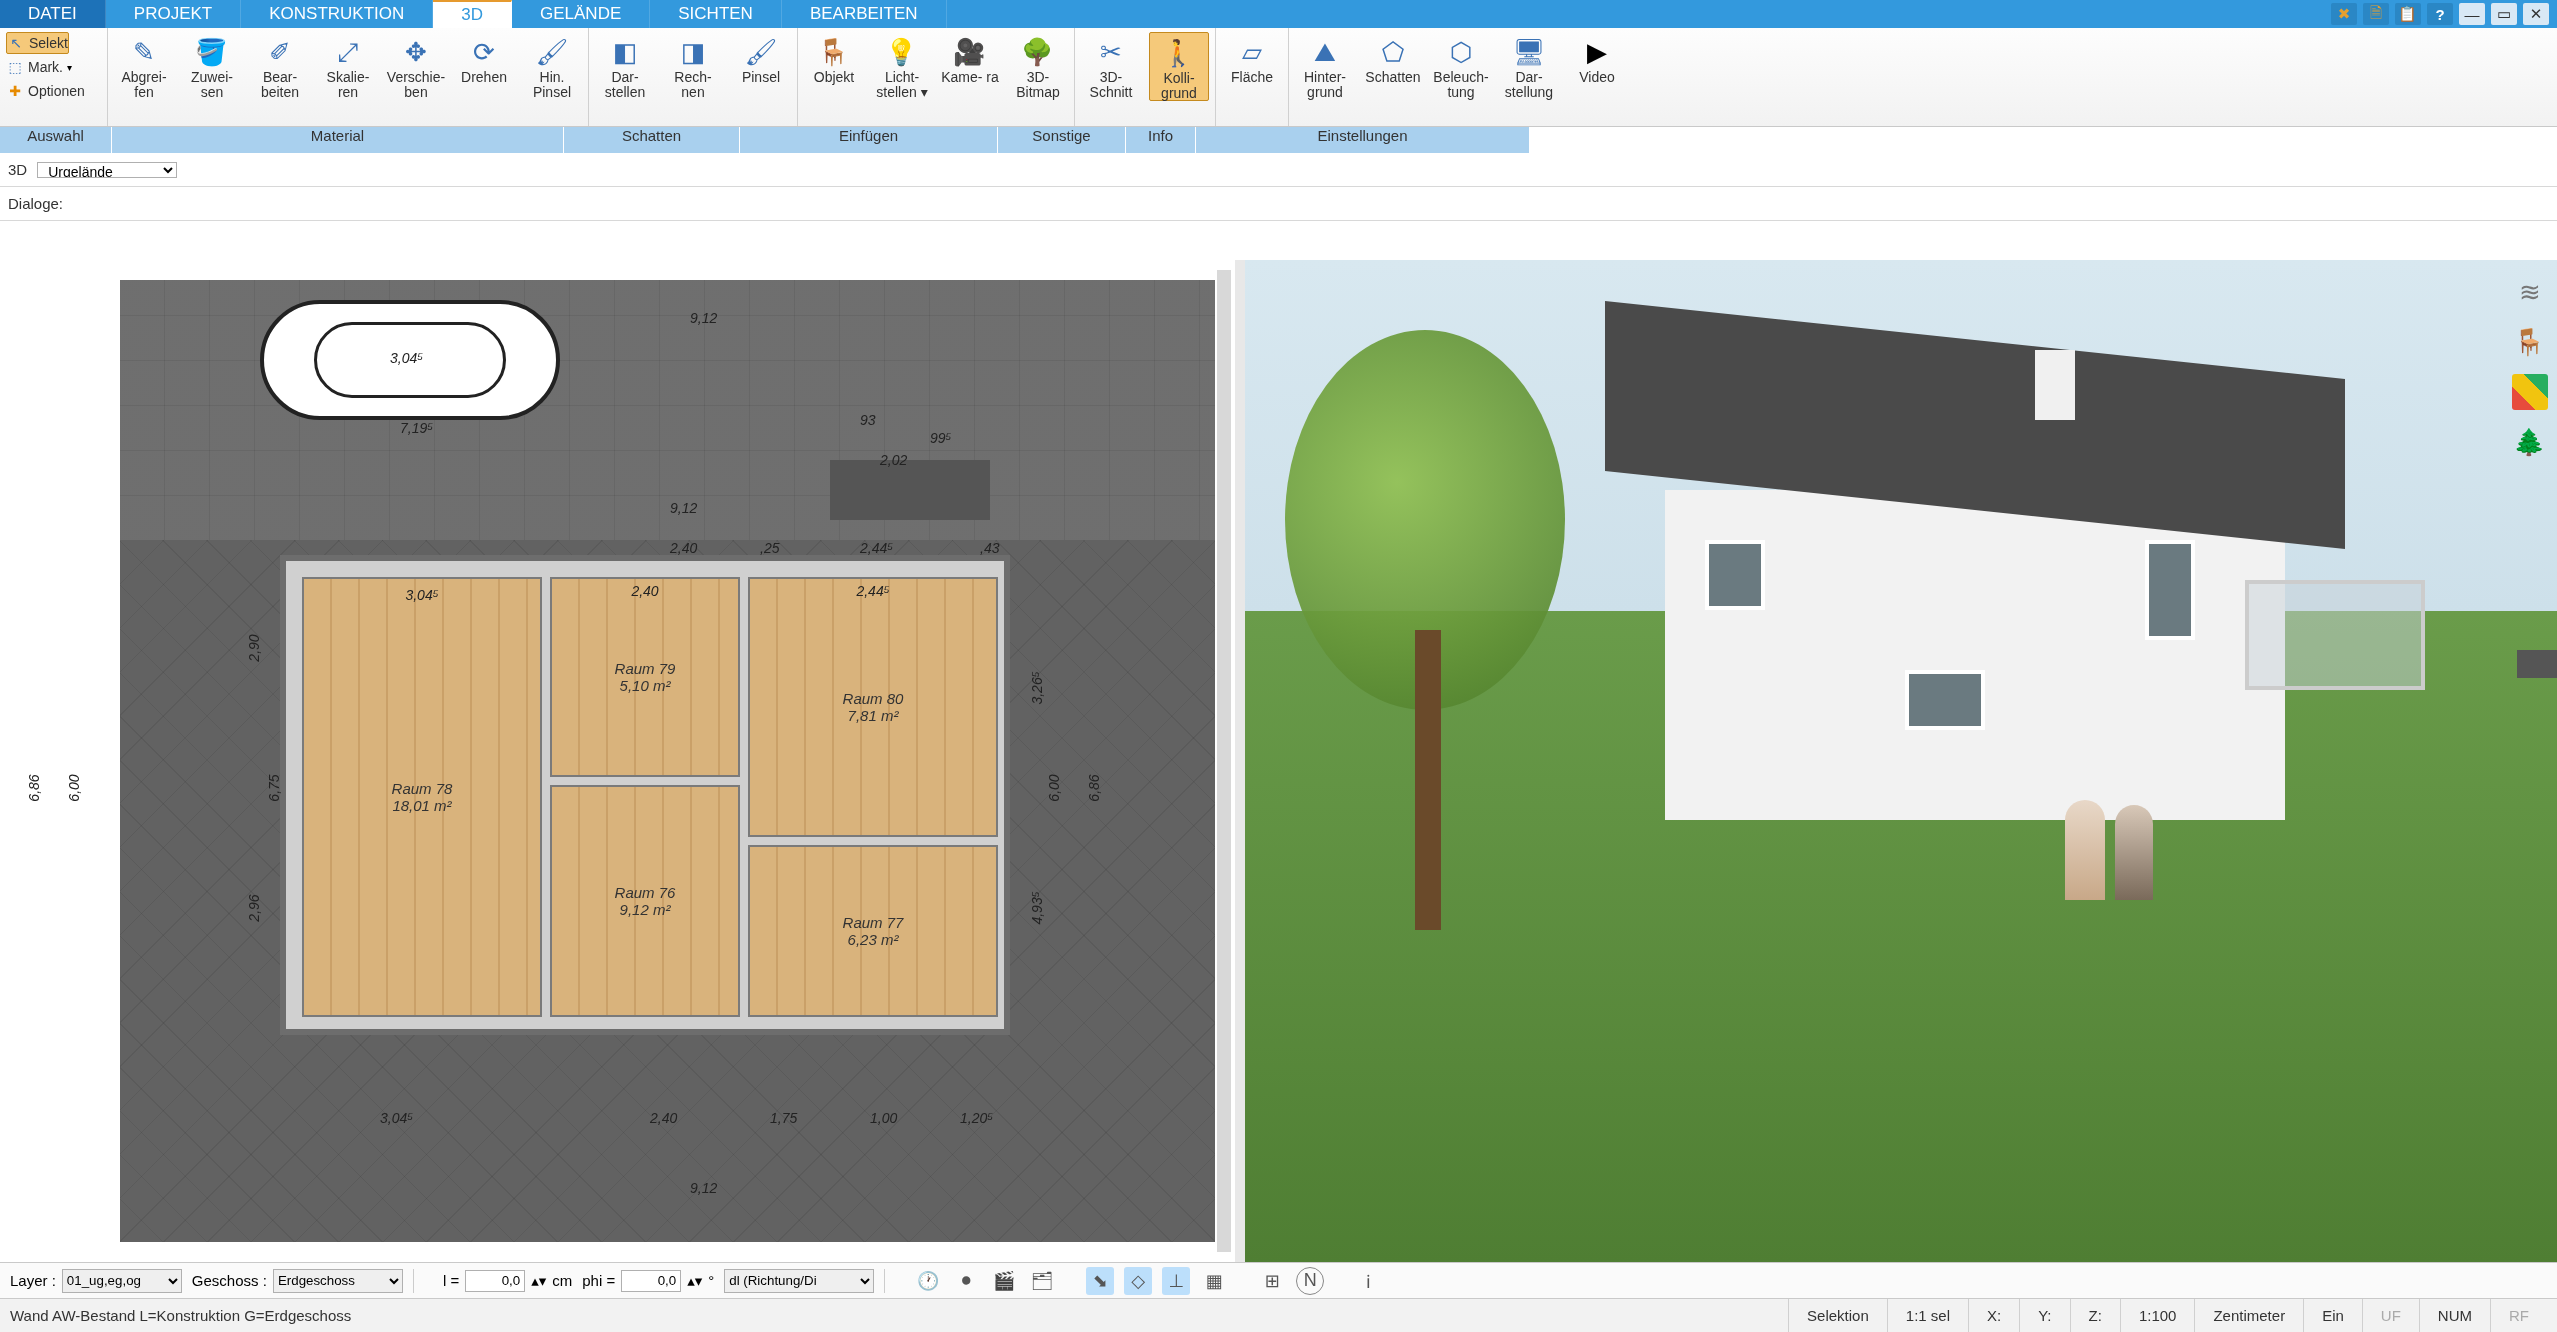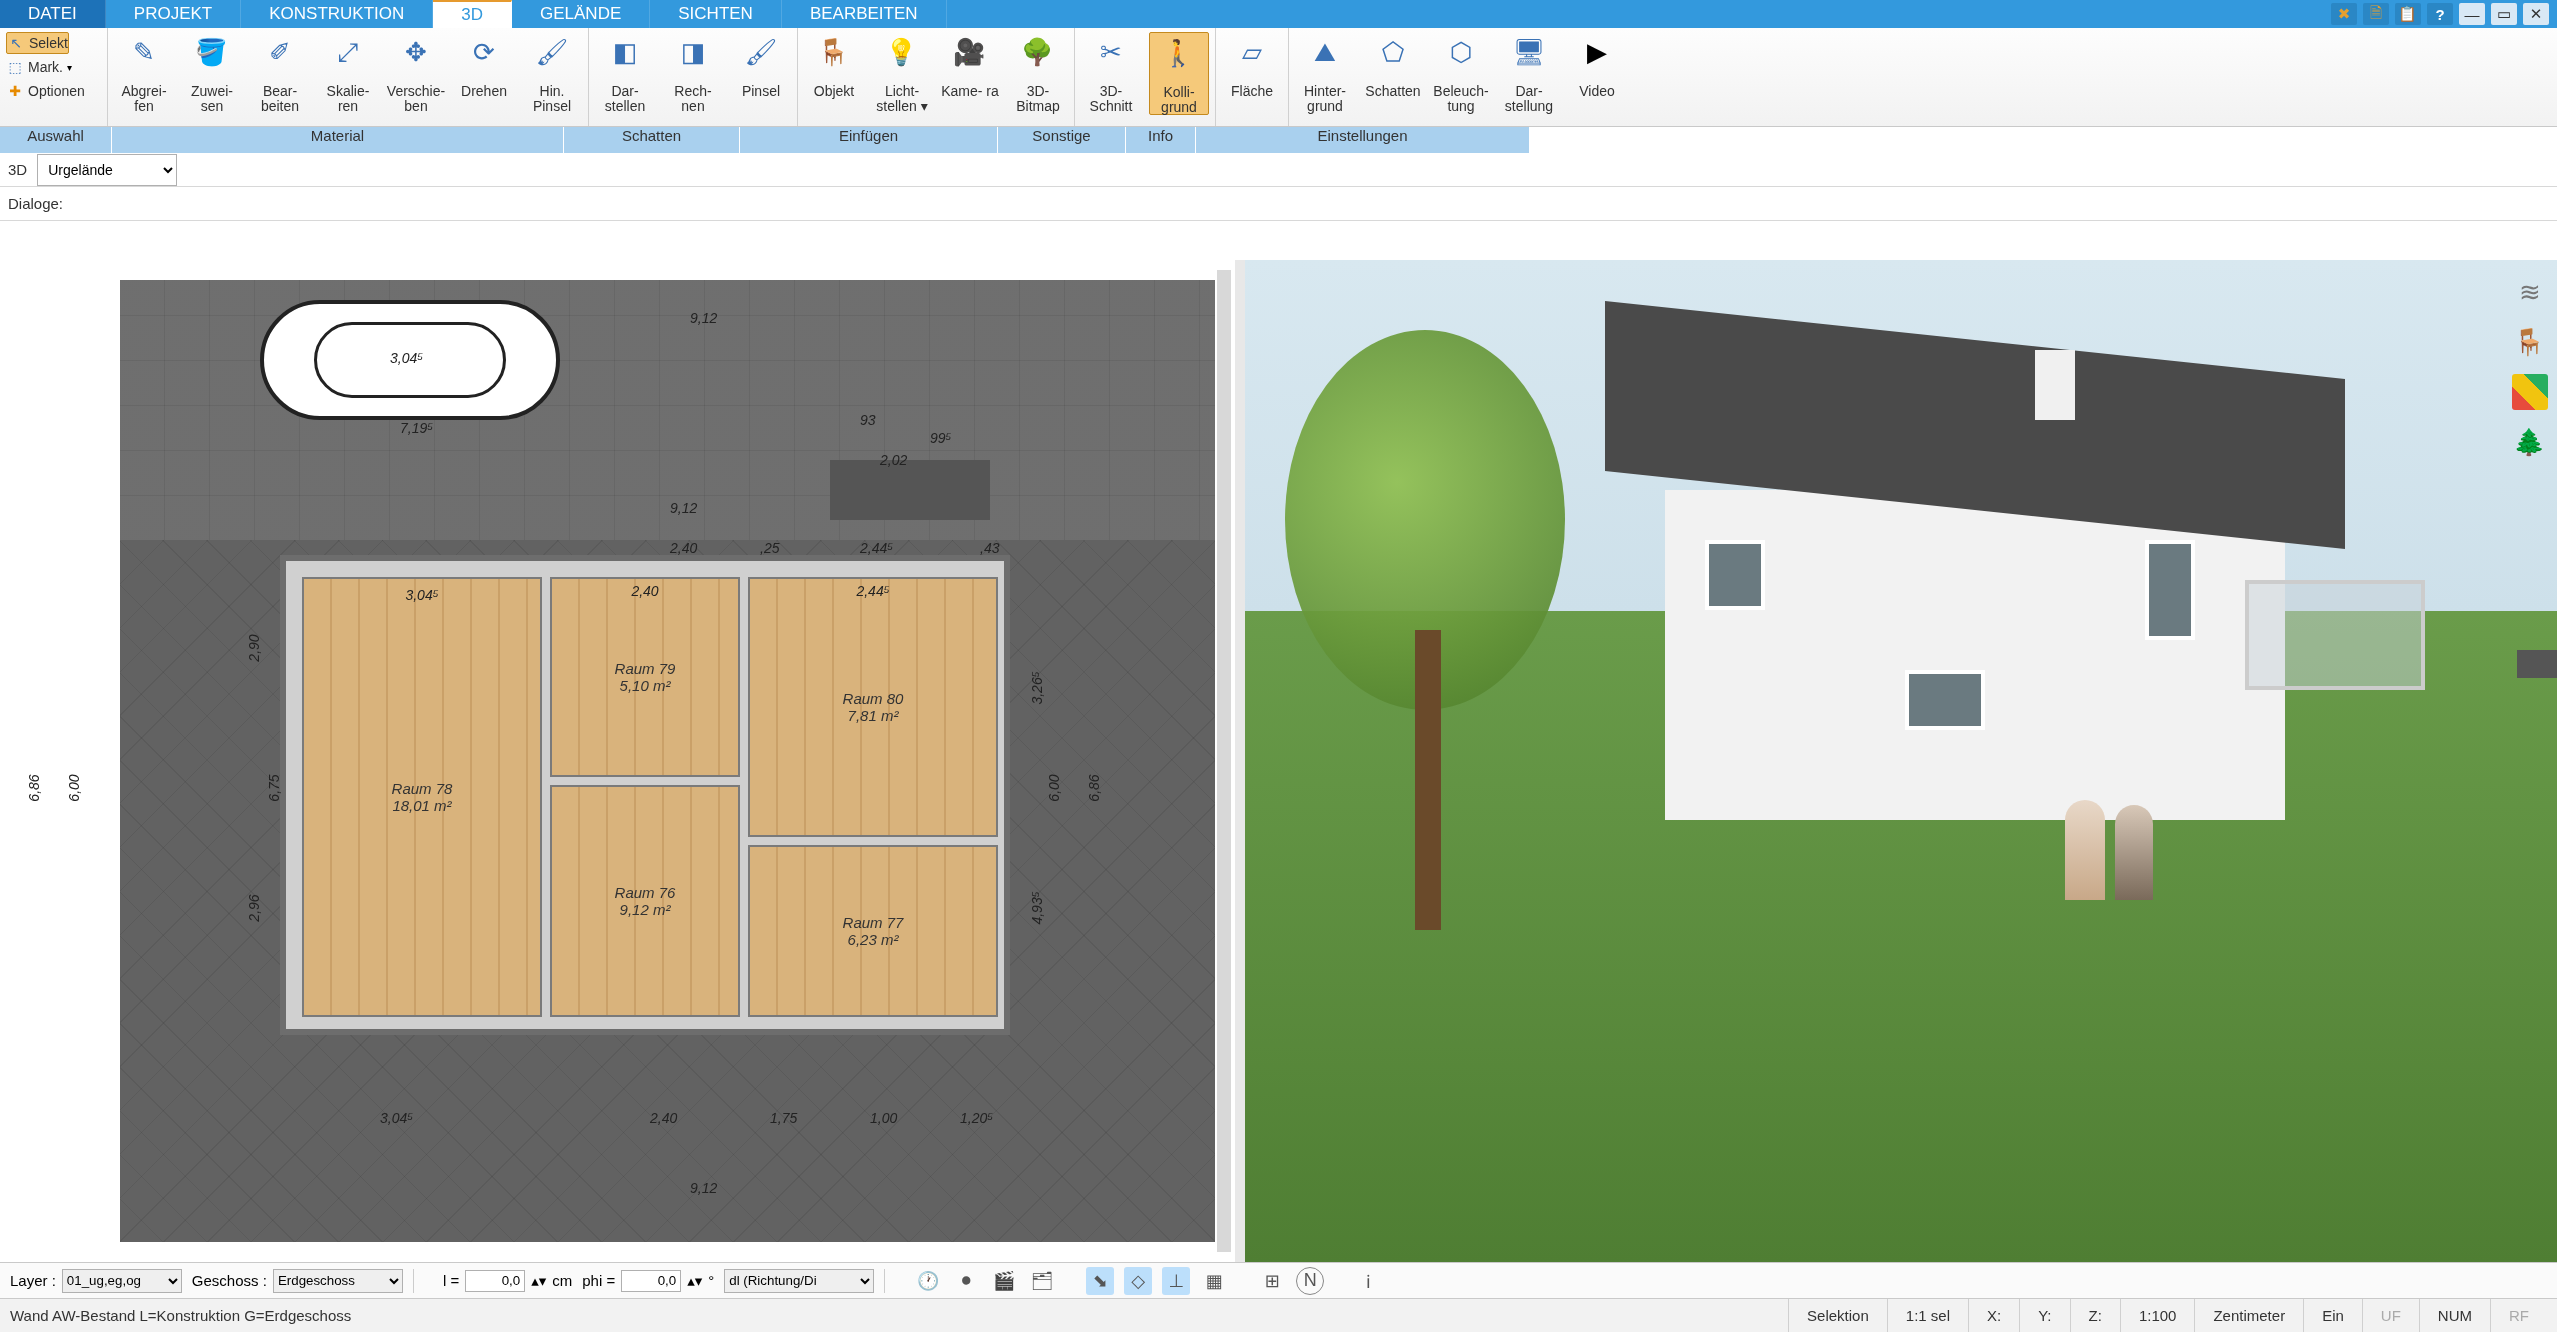--- a/index.html
+++ b/index.html
@@ -12,32 +12,32 @@
 .menubar .spacer { flex: 1; }
 .menubar .sysbtns { display: flex; align-items: center; gap: 6px; padding-right: 8px; }
 .menubar .sysbtns span { width: 26px; height: 22px; display: inline-flex; align-items: center; justify-content: center; background: #2a87c5; color: #fff; font-size: 15px; cursor: pointer; border-radius: 2px; }
 .menubar .sysbtns .help { background: #2a87c5; font-weight: bold; }
 
 
 .ribbon { display: flex; height: 99px; border-bottom: 1px solid #c9c9c9; background: linear-gradient(#fdfdfd,#f2f2f2); }
 .ribbon .panel { display: flex; align-items: flex-start; padding: 4px 6px 0 6px; border-right: 1px solid #d0d0d0; gap: 8px; }
 .ribbon .btn { display: flex; flex-direction: column; align-items: center; width: 60px; cursor: pointer; text-align: center; }
 .ribbon .btn .ico { width: 36px; height: 36px; margin-top: 2px; display: flex; align-items: center; justify-content: center; font-size: 26px; color: #3a72b5; }
-.ribbon .btn .lbl { font-size: 14px; color: #333; line-height: 1.05; margin-top: 14px; }
+.ribbon .btn .lbl { font-size: 14px; color: #333; line-height: 1.05; margin-top: 0; }
 .ribbon .btn.small { width: auto; flex-direction: row; height: 22px; gap: 4px; align-items:center;}
 .ribbon .btn.small .ico { width:18px; height:18px; font-size:14px; margin:0;}
 .ribbon .btn.small .lbl { font-size:14px; margin:0;}
 .ribbon .btn.toggled { background: #f5c97a; border: 1px solid #c58a1e; border-radius: 2px; }
 .group-labels { display:flex; height: 26px; }
 .group-labels div { text-align:center; font-size: 15px; color:#333; background:#a9d0ee; border-right:1px solid #fff;}
 
 
 .subbar { height: 34px; display: flex; align-items: center; padding: 0 8px; border-bottom: 1px solid #d8d8d8; gap: 10px; font-size: 15px;}
 .subbar label { color:#333; }
-.subbar select, .subbar input[type=text] { border: 1px solid #b0b0b0; height: 32px; padding: 0 6px; font-size: 14px; background:#fff;}
+.subbar select, .subbar input[type=text] { border: 1px solid #b0b0b0; height: 16px; padding: 0 6px; font-size: 14px; background:#fff;}
 
 
 .main { position: absolute; top: 260px; left: 0; right: 0; bottom: 70px; display: flex; }
 .pane2d { flex: 0 0 1235px; background: #fff; position: relative; overflow: hidden; }
 .pane3d { flex: 1; position: relative; background: linear-gradient(#d8e8f0 0%, #cde0ea 35%, #6a9c4a 35%, #4f7e33 100%); overflow:hidden;}
 .splitter { width: 10px; background: #e8e8e8; cursor: col-resize; }
 
 
 .plan-bg { position:absolute; inset: 20px 20px 20px 120px; }
 .paving { position:absolute; left:0; top:0; right:0; height: 260px; background: repeating-linear-gradient(90deg,#a8a8a8 0 44px,#9c9c9c 44px 45px), repeating-linear-gradient(0deg,#a8a8a8 0 44px,#9c9c9c 44px 45px); background-blend-mode: multiply;}

